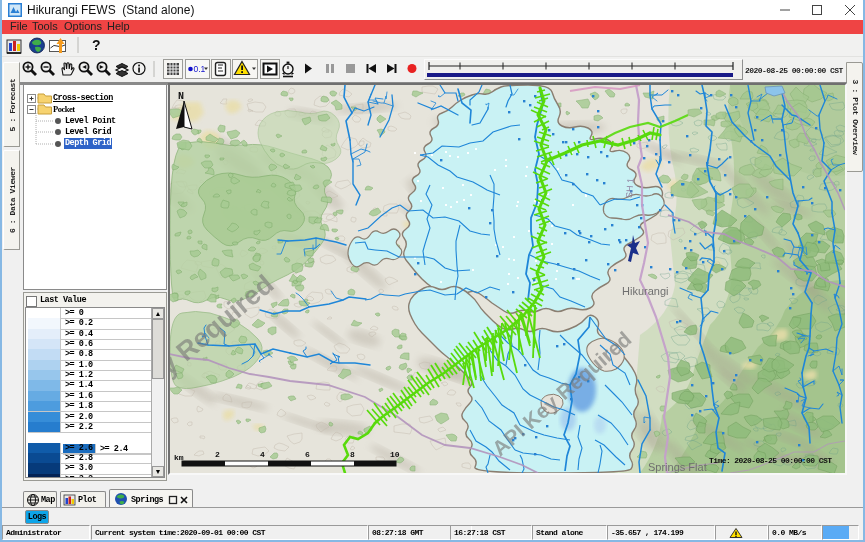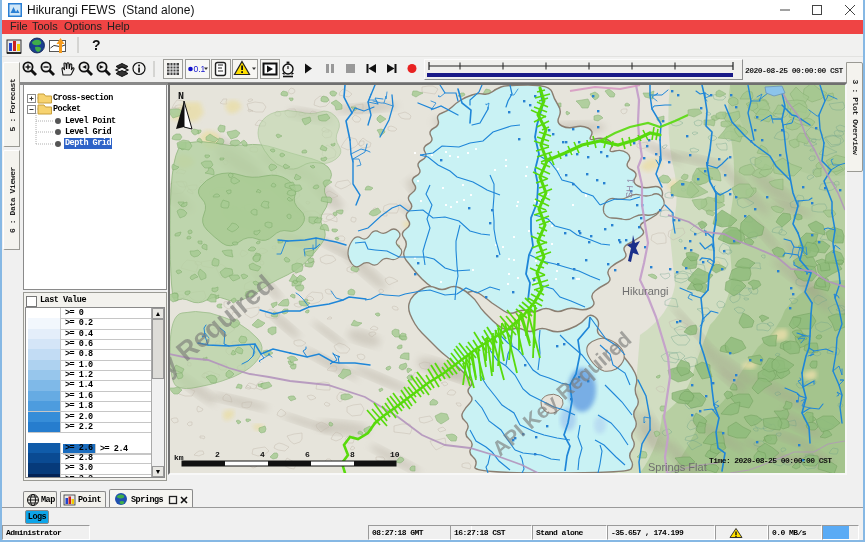--- a/index.html
+++ b/index.html
@@ -265,22 +265,22 @@
 <rect x="4.5" y="20.5" width="8" height="8" fill="#fff" stroke="#8a8a8a"></rect>
 <line x1="6.5" y1="24.5" x2="10.5" y2="24.5" stroke="#333" stroke-width="1"></line>
 <g>
 <path d="M15 9 h6 l1.5 2 h6 v7 h-13.5Z" fill="#f7d370" stroke="#c89f3a" stroke-width="1"></path>
 <path d="M15 20 h6 l1.5 2 h6 v7 h-13.5Z" fill="#f7d370" stroke="#c89f3a" stroke-width="1"></path>
 </g>
 <circle cx="35" cy="36" r="3" fill="#555"></circle>
 <circle cx="35" cy="47" r="3" fill="#555"></circle>
 <circle cx="35" cy="59" r="3" fill="#555"></circle>
 </svg>
-<div class="treerow" style="left:30px;top:8px;">Cross-section</div>
-<div class="treerow" style="left:30px;top:19px;">Pocket</div>
+<div class="treerow" style="left:30px;top:8px;text-decoration:underline;">Cross-section</div>
+<div class="treerow" style="left:30px;top:19px;font-family:Liberation Serif, serif;">Pocket</div>
 <div class="treerow" style="left:42px;top:31px;">Level Point</div>
 <div class="treerow" style="left:42px;top:42px;">Level Grid</div>
 <div class="treerow" style="left:41px;top:53px;background:#2e63c8;color:#fff;padding:0 1px;">Depth Grid</div>
 </div>
 
 <div class="abs" id="legendpanel"></div>
 <div class="abs" style="left:23px;top:292px;width:144px;height:189px;">
 <div class="abs" style="left:3px;top:4px;width:9px;height:9px;background:#fff;border:1px solid #777;"></div>
 <div class="abs mono" style="left:17px;top:3px;font-size:8.5px;font-weight:bold;letter-spacing:-0.5px;">Last Value</div>
 <div class="abs" style="left:2px;top:15px;width:140px;height:171px;background:#fff;border:1px solid #8a8a8a;box-sizing:border-box;overflow:hidden;" id="legendtable">
@@ -1616,39 +1616,40 @@
     </svg>
 <span style="position:absolute;left:17px;top:3px;">Map</span>
   </div>
 <div class="abs btab" style="left:60px;width:46px;">
 <svg width="14" height="14" style="position:absolute;left:2px;top:1px;">
       <rect x="1" y="2" width="11" height="10" fill="#e8e8e8" stroke="#333" stroke-width="0.8"></rect>
       <rect x="2.5" y="5" width="2.5" height="6" fill="#2244cc"></rect>
       <rect x="5.5" y="3.5" width="2.5" height="7.5" fill="#cc2222"></rect>
       <rect x="8.5" y="6" width="2.5" height="5" fill="#eecc00"></rect>
     </svg>
-<span style="position:absolute;left:17px;top:3px;">Point</span>
+<span style="position:absolute;left:17px;top:3px;">Plot</span>
   </div>
 <div class="abs btab" style="left:109px;top:489px;width:84px;height:19px;background:#f6f5f1;">
 <svg width="14" height="14" style="position:absolute;left:4px;top:2px;">
       <circle cx="7" cy="7" r="6" fill="#2050b0"></circle>
       <path d="M2.5 4.5 Q5 2 8.5 2.8 Q11 3.8 10 5.5 Q7.5 7 5 6.2 Q2.8 5.8 2.5 4.5Z" fill="#3fae49"></path>
       <path d="M5.5 9.5 Q8.5 8.5 10.5 10 Q10 12 7.5 12.5 Q5.5 11.8 5.5 9.5Z" fill="#3fae49"></path>
     </svg>
 <span style="position:absolute;left:21px;top:5px;">Springs</span>
 <svg width="22" height="12" style="position:absolute;left:58px;top:4px;">
       <rect x="1.5" y="2.5" width="7" height="7" fill="none" stroke="#222" stroke-width="1.3"></rect>
       <path d="M13 3 L19 9 M19 3 L13 9" stroke="#111" stroke-width="1.6"></path>
     </svg>
 </div>
 <div class="abs" style="left:2px;top:507px;width:861px;height:1px;background:#9a9a9a;"></div>
 <div class="abs" id="logsbtn">Logs</div>
 
 <div class="abs" id="statusbar">
 <div class="scell" style="left:0px;width:88px;">Administrator</div>
+<div class="scell" style="left:89px;width:277px;">Current system time:2020-09-01 00:00 CST</div>
 <div class="scell" style="left:366px;width:104px;">08:27:18 GMT</div>
 <div class="scell" style="left:448px;width:82px;">16:27:18 CST</div>
 <div class="scell" style="left:530px;width:75px;">Stand alone</div>
 <div class="scell" style="left:605px;width:108px;">-35.657 , 174.199</div>
 <div class="scell" style="left:713px;width:53px;">
       <svg width="14" height="12" style="position:absolute;left:13px;top:1px;">
         <path d="M7 1.5 L13 10.5 L1 10.5Z" fill="#ffe000" stroke="#333" stroke-width="1"></path>
         <rect x="6.3" y="4.5" width="1.4" height="3.5" fill="#111"></rect>
         <rect x="6.3" y="8.7" width="1.4" height="1.4" fill="#111"></rect>
       </svg>

